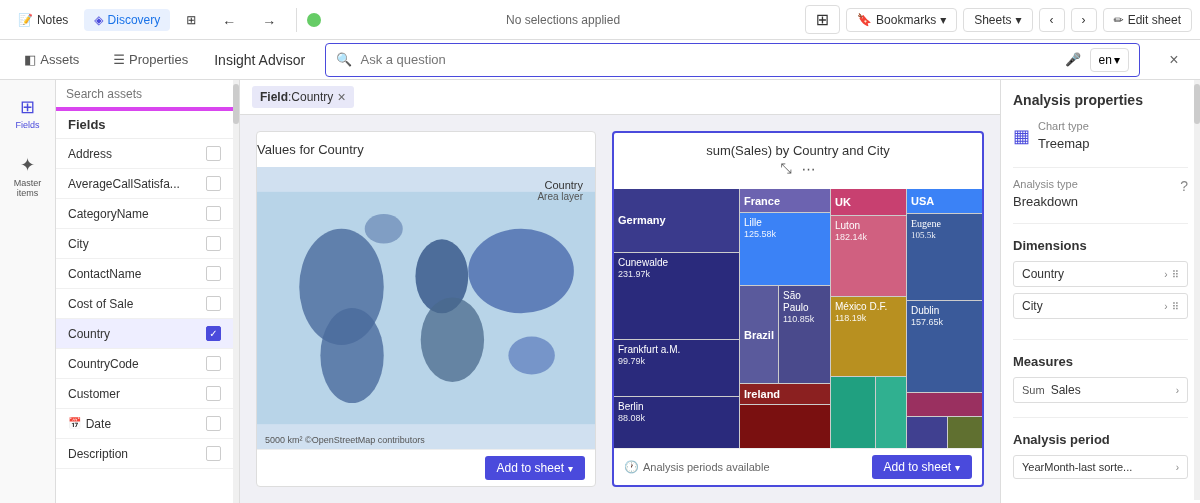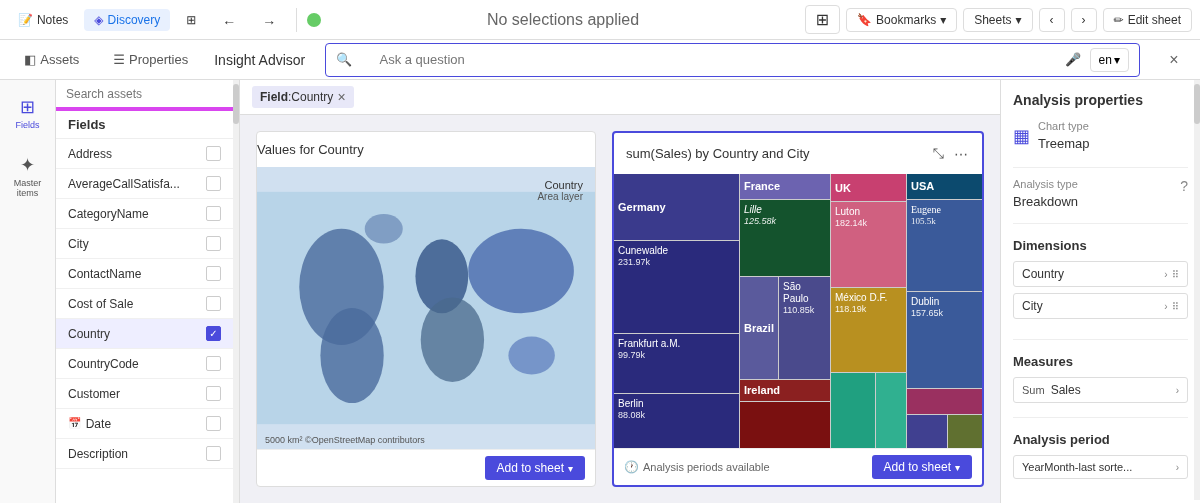--- a/index.html
+++ b/index.html
@@ -10,21 +10,21 @@
       display: flex; align-items: center; height: 40px;
       background: #fff; border-bottom: 1px solid #ddd; padding: 0 8px; gap: 6px;
     }
     .toolbar-btn {
       display: flex; align-items: center; gap: 4px;
       padding: 4px 10px; border-radius: 4px; border: none; background: transparent;
       cursor: pointer; font-size: 12px; color: #333;
     }
     .toolbar-btn.active { background: #e8f0fe; color: #1a73e8; }
     .toolbar-divider { width: 1px; height: 24px; background: #ddd; margin: 0 4px; }
-    .no-selections { flex: 1; text-align: center; font-size: 16px; color: #666; }
+    .no-selections { flex: 1; text-align: center; font-size: 12px; color: #666; }
     .toolbar-right { display: flex; align-items: center; gap: 6px; margin-left: auto; }
     .toolbar-right-btn {
       display: flex; align-items: center; gap: 4px;
       padding: 4px 10px; border: 1px solid #ddd; border-radius: 4px;
       background: #fff; cursor: pointer; font-size: 12px; color: #333;
     }
 
     
     .toolbar2 {
       display: flex; align-items: center; height: 40px;
@@ -37,21 +37,21 @@
     }
     .insight-advisor-label {
       font-size: 14px; font-weight: 500; color: #333; margin-left: 4px;
     }
     .search-bar {
       flex: 1; display: flex; align-items: center;
       border: 1px solid #4a4adc; border-radius: 4px; padding: 4px 10px; gap: 8px;
       background: #fff; margin: 0 10px;
     }
     .search-bar input {
-      border: none; outline: none; flex: 1; font-size: 13px; color: #333; margin-left: 19px;
+      border: none; outline: none; flex: 1; font-size: 13px; color: #333;
     }
     .lang-btn {
       display: flex; align-items: center; gap: 2px;
       padding: 4px 8px; border: 1px solid #ddd; border-radius: 4px;
       background: #fff; cursor: pointer; font-size: 12px;
     }
     .close-btn {
       width: 28px; height: 28px; display: flex; align-items: center; justify-content: center;
       border: none; background: transparent; cursor: pointer; font-size: 16px; color: #666;
       border-radius: 4px;
@@ -113,21 +113,21 @@
       padding: 5px 12px; font-size: 12px; cursor: pointer;
     }
     .add-sheet-chevron { font-size: 10px; }
 
     
     .map-placeholder { width: 100%; height: 100%; background: #d0e0f0; position: relative; display: flex; align-items: center; justify-content: center; }
     .map-label { position: absolute; top: 12px; right: 12px; font-size: 11px; color: #333; text-align: right; }
     .map-credit { position: absolute; bottom: 4px; left: 8px; font-size: 9px; color: #555; }
 
     
-    .treemap-header { display: flex; align-items: center; justify-content: space-between; padding: 10px 12px; }
+    .treemap-header { display: flex; align-items: center; justify-content: space-between; padding: 10px 12px; flex-direction: column; }
     .treemap-title { font-size: 13px; font-weight: 500; color: #333; }
     .treemap-controls { display: flex; gap: 6px; align-items: center; }
     .treemap-icon-btn { background: none; border: none; cursor: pointer; color: #555; font-size: 14px; padding: 2px; }
 
     .treemap-body { flex: 1; position: relative; overflow: hidden; }
 
     
     .right-panel {
       width: 200px; min-width: 200px; background: #fff;
       border-left: 1px solid #ddd; display: flex; flex-direction: column;
@@ -389,21 +389,21 @@
               </div>
             </div>
 
             <div style="display:flex;flex-direction:column;flex:1.8;gap:1px;">
 
               <div style="display:flex;flex-direction:row;flex:1.5;gap:1px;">
                 <div style="display:flex;flex-direction:column;flex:1;gap:1px;">
                   <div style="background:#6c63b0;padding:2px 4px;flex:0.3;display:flex;align-items:center;">
                     <span style="font-size:11px;font-weight:600;color:#fff;">France</span>
                   </div>
-                  <div class="tm-cell" style="background:#14532d;flex:1;font-style:italic;">
+                  <div class="tm-cell" style="background:#3b82f6;flex:1;">
                     <span class="tm-cell-label">Lille</span>
                     <span class="tm-cell-value">125.58k</span>
                   </div>
                 </div>
               </div>
 
               <div style="display:flex;flex-direction:row;flex:1.5;gap:1px;">
                 <div style="background:#5a5a9c;padding:2px 4px;flex:0.3;display:flex;align-items:center;">
                   <span style="font-size:11px;font-weight:600;color:#fff;">Brazil</span>
                 </div>
@@ -442,21 +442,21 @@
 
               <div style="display:flex;flex-direction:row;flex:1;gap:1px;">
                 <div class="tm-cell" style="background:#20a080;flex:1;"></div>
                 <div class="tm-cell" style="background:#30b090;flex:0.6;"></div>
               </div>
             </div>
 
             <div style="display:flex;flex-direction:column;flex:1.5;gap:1px;">
 
               <div style="display:flex;flex-direction:column;flex:2;gap:1px;">
-                <div style="background:#0c4a6e;padding:2px 4px;flex:0.25;display:flex;align-items:center;">
+                <div style="background:#3b82f6;padding:2px 4px;flex:0.25;display:flex;align-items:center;">
                   <span style="font-size:11px;font-weight:600;color:#fff;">USA</span>
                 </div>
                 <div class="tm-cell" style="background:#3a5a9a;flex:1;font-family:Liberation Serif, serif;">
                   <span class="tm-cell-label">Eugene</span>
                   <span class="tm-cell-value">105.5k</span>
                 </div>
               </div>
 
               <div class="tm-cell" style="background:#3a5a9a;flex:1.5;">
                 <span class="tm-cell-label">Dublin</span>

